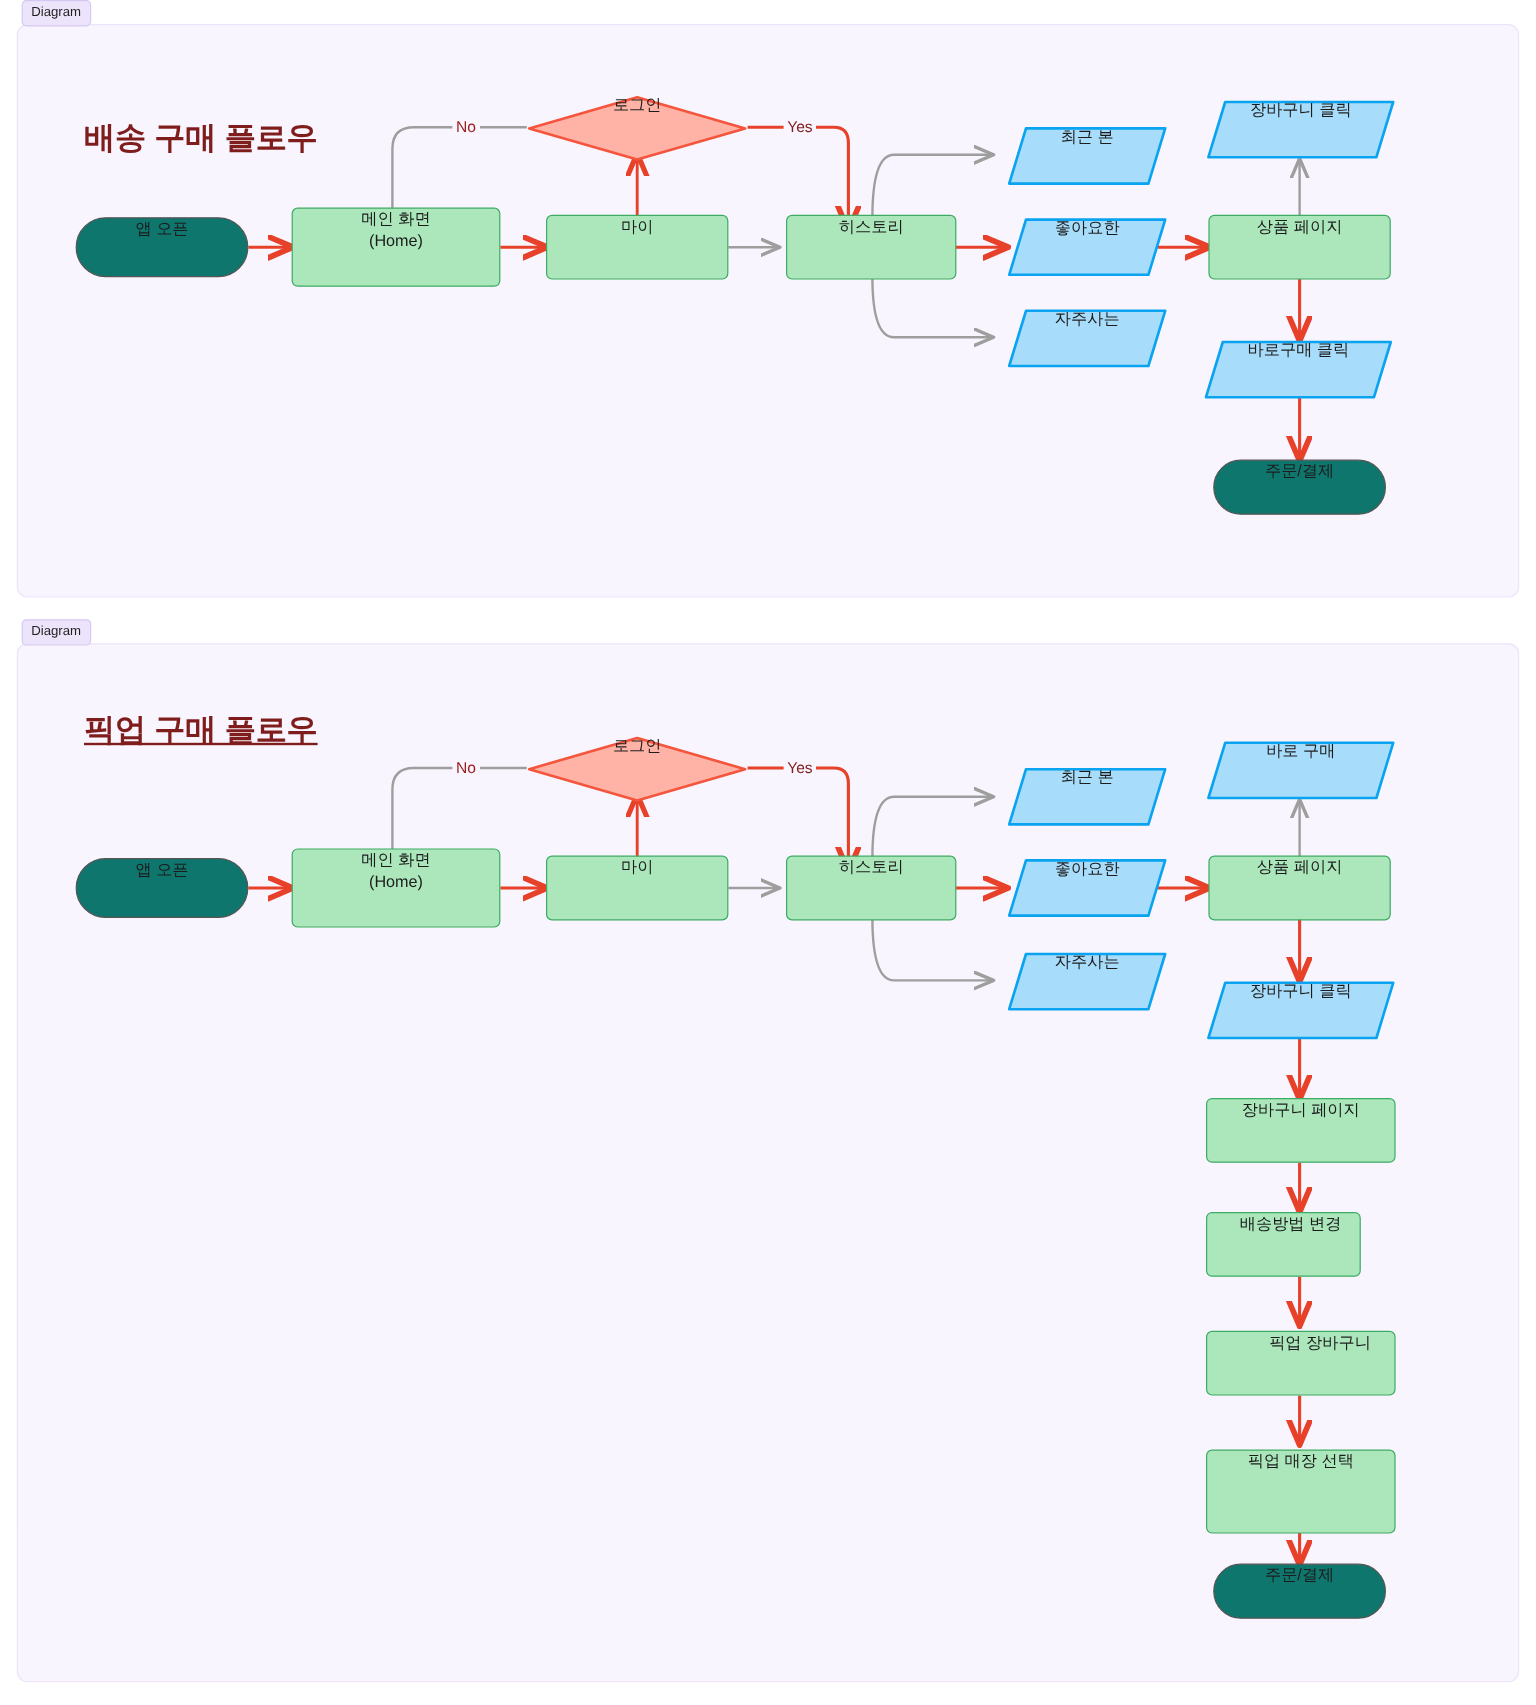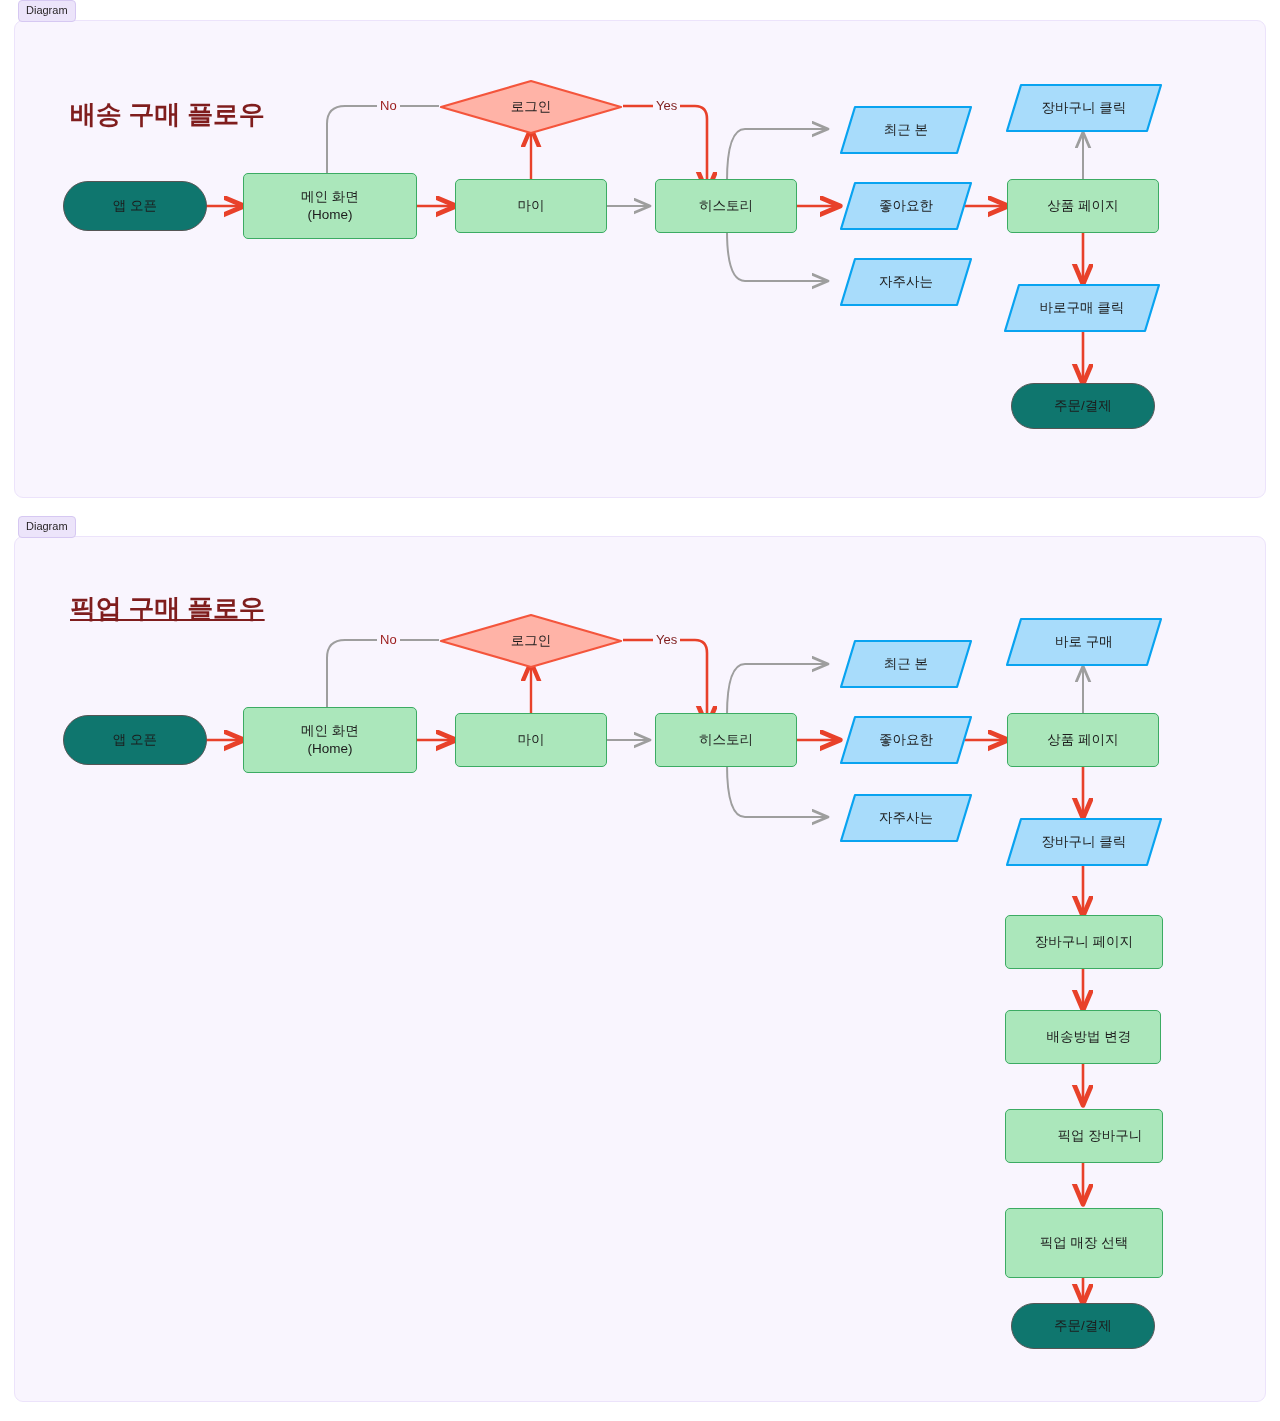--- a/index.html
+++ b/index.html
@@ -48,21 +48,21 @@
     white-space: nowrap;
   }
 
   .canvas { position: absolute; left: 0; top: 0; width: 100%; height: 100%; }
   .canvas svg { position: absolute; left: 0; top: 0; overflow: visible; }
 
   
   .node {
     position: absolute;
     display: flex;
-    align-items: center;
+    align-items: flex-start;
     justify-content: center;
     text-align: center;
     font-size: 13.5px;
     color: #1c1c1c;
     line-height: 1.32;
     white-space: pre-line;
     z-index: 3;
   }
 
   .node.process {
@@ -340,21 +340,21 @@
         <svg class="psvg" width="158" height="50" viewBox="0 0 158 50">
           <polygon points="16,2 156,2 142,48 2,48" fill="#a8dcfb" stroke="#09a3f0" stroke-width="2.2" stroke-linejoin="round"></polygon>
         </svg>
         <span class="plabel">장바구니 클릭</span>
       </div>
 
       <div class="node process" style="left:990px; top:378px; width:158px; height:54px;">
         <span>장바구니 페이지</span>
       </div>
 
-      <div class="node process" style="left:990px; top:473px; width:156px; height:54px;padding-left:12px;">
+      <div class="node process" style="left:990px; top:473px; width:129px; height:54px;padding-left:12px;">
         <span>배송방법 변경</span>
       </div>
 
       <div class="node process" style="left:990px; top:572px; width:158px; height:54px;padding-left:32px;">
         <span>픽업 장바구니</span>
       </div>
 
       <div class="node process" style="left:990px; top:671px; width:158px; height:70px;">
         <span>픽업 매장 선택</span>
       </div>

